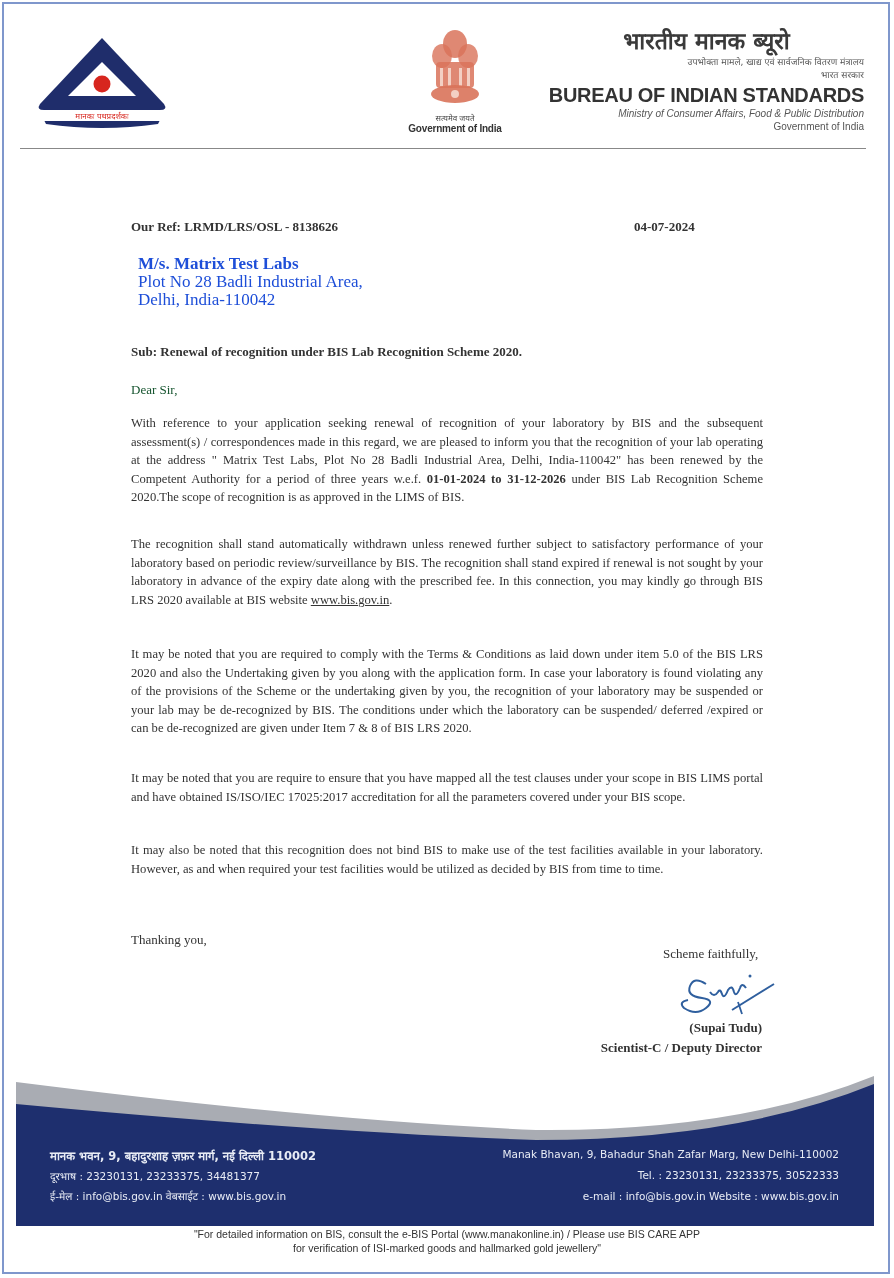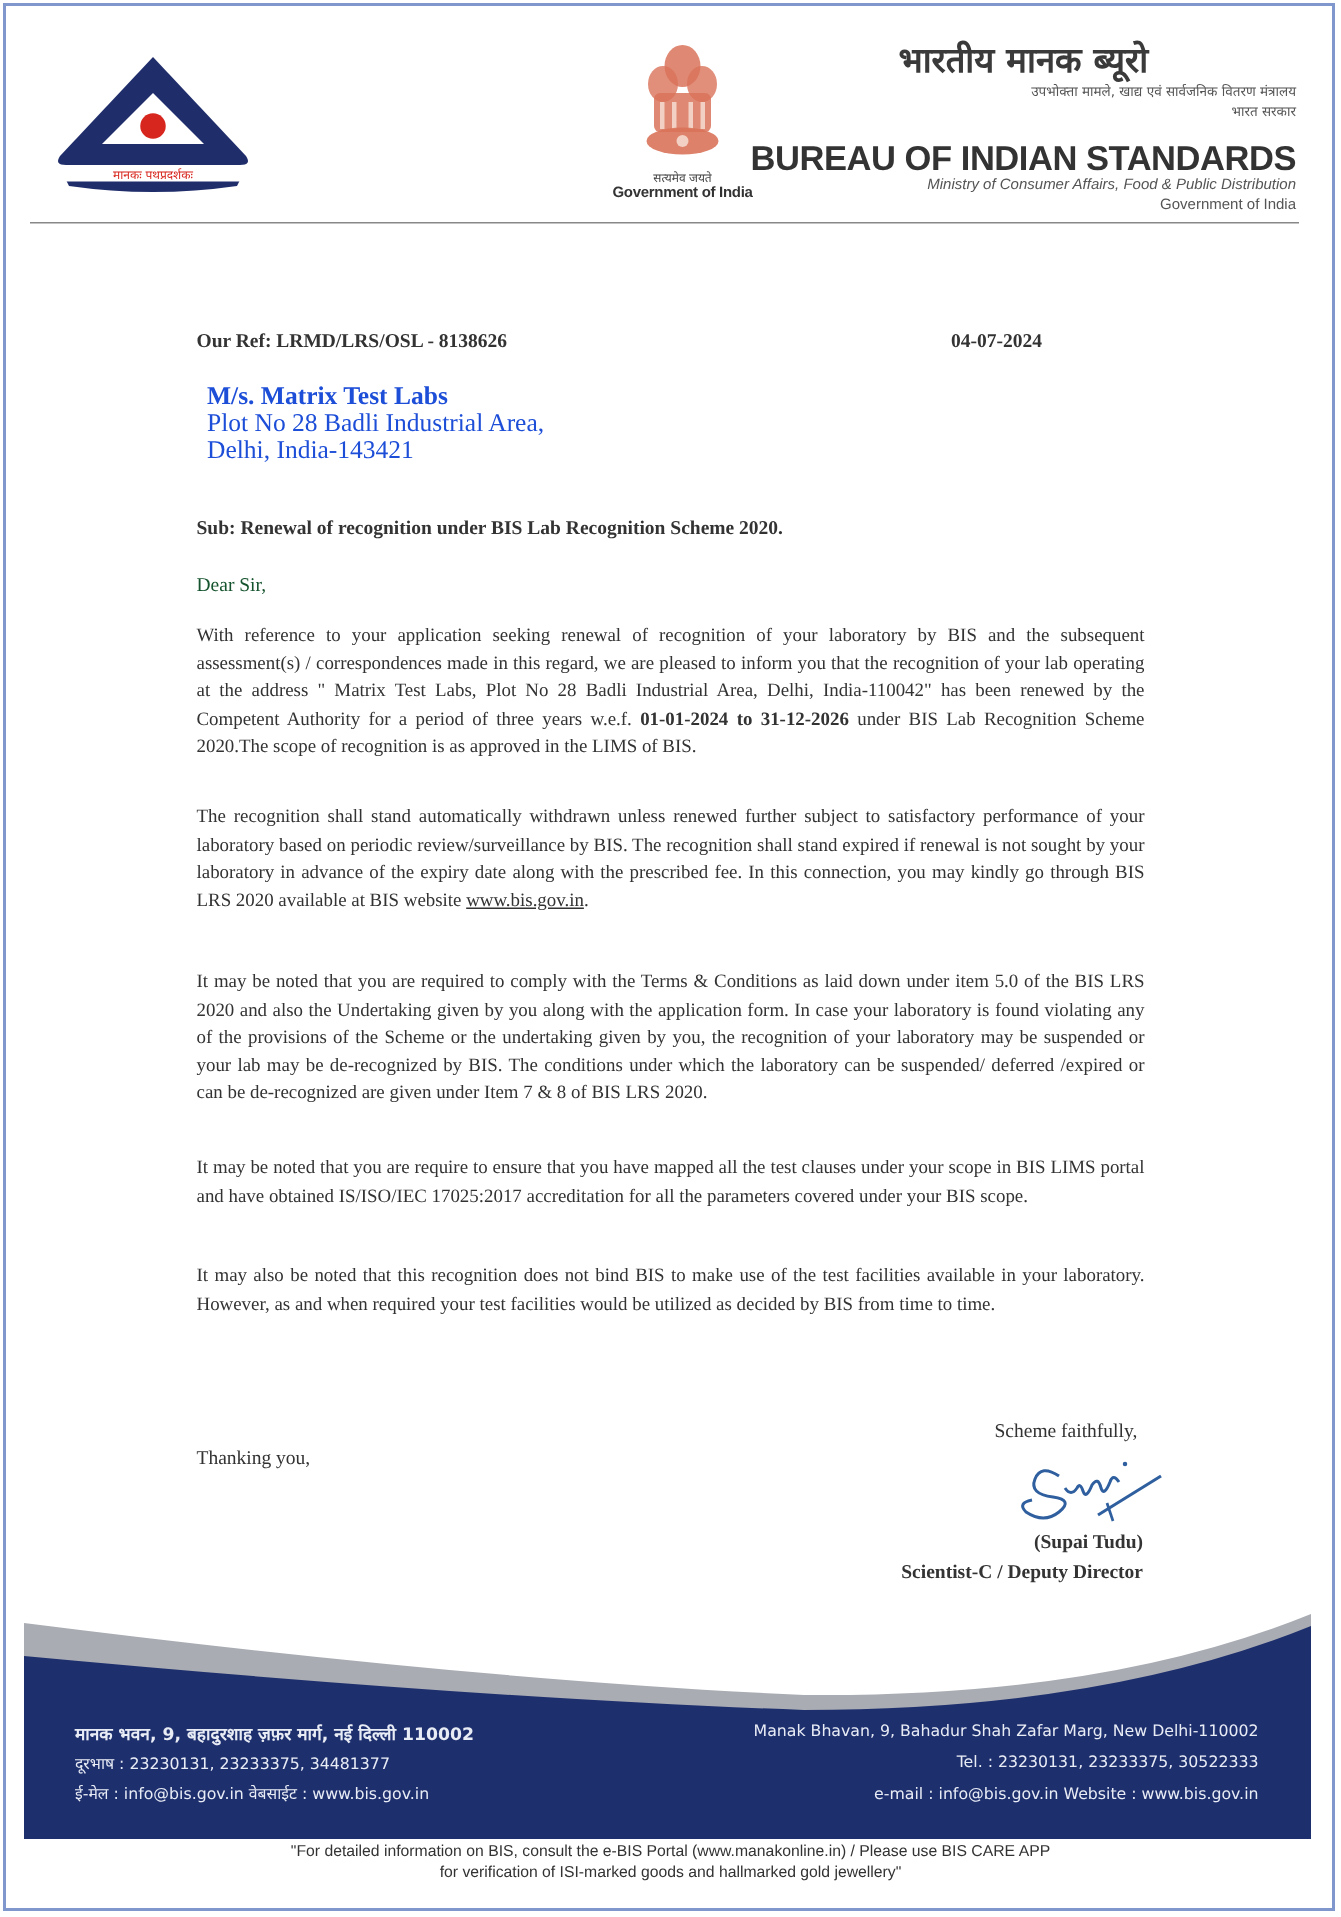--- a/index.html
+++ b/index.html
@@ -12,21 +12,21 @@
     border: 2px solid #7f97cc; box-sizing: border-box; background: #fff;
   }
   
   .bis-logo { position: absolute; left: 32px; top: 32px; width: 140px; height: 100px; }
   .emblem { position: absolute; left: 400px; top: 22px; width: 110px; height: 118px; text-align: center; }
   .emblem .motto { position: absolute; left: 0; top: 90px; width: 110px; font-family: "Liberation Sans", sans-serif; font-size: 8px; color: #444; }
   .emblem .goi { position: absolute; left: 0; top: 101px; width: 110px; font-family: "Liberation Sans", sans-serif; font-size: 10px; font-weight: bold; color: #333; letter-spacing: -0.2px; }
   .hdr-right { position: absolute; right: 30px; top: 26px; text-align: right; font-family: "Liberation Sans", sans-serif; color: #333; }
   .hdr-right .hi-title { font-family: "DejaVu Sans", sans-serif; font-size: 23px; font-weight: bold; color: #3a3a3a; line-height: 30px; text-align: center; }
   .hdr-right .hi-sub { font-family: "DejaVu Sans", sans-serif; font-size: 9px; color: #555; line-height: 13px; }
-  .hdr-right .en-title { font-size: 23px; font-weight: bold; color: #333; line-height: 24px; letter-spacing: -0.3px; margin-top: 11px; }
+  .hdr-right .en-title { font-size: 20px; font-weight: bold; color: #333; line-height: 24px; letter-spacing: -0.3px; margin-top: 1px; }
   .hdr-right .en-sub { font-size: 10px; color: #555; line-height: 13px; font-style: italic; }
   .hdr-right .en-sub2 { font-size: 10px; color: #555; line-height: 13px; }
   .hdr-rule { position: absolute; left: 20px; right: 28px; top: 148px; height: 1px; background: #888; }
 
   
   .ref { position: absolute; left: 131px; top: 219px; font-size: 13px; font-weight: bold; color: #333; }
   .date { position: absolute; left: 634px; top: 219px; font-size: 13px; font-weight: bold; color: #333; }
   .addr { position: absolute; left: 138px; top: 255px; font-size: 17px; line-height: 18px; color: #1d4ed8; }
   .addr .name { font-weight: bold; }
   .subject { position: absolute; left: 131px; top: 344px; font-size: 13px; font-weight: bold; color: #333; }
@@ -35,21 +35,21 @@
     position: absolute; left: 131px; width: 632px; font-size: 12.6px; line-height: 18.6px;
     text-align: justify; color: #333;
   }
   .para b { font-weight: bold; }
   .p1 { top: 414px; }
   .p2 { top: 535px; }
   .p3 { top: 645px; }
   .p4 { top: 769px; }
   .p5 { top: 841px; }
   .link { text-decoration: underline; }
-  .thanks { position: absolute; left: 131px; top: 932px; font-size: 13px; color: #333; margin-top: 32px; }
+  .thanks { position: absolute; left: 131px; top: 932px; font-size: 13px; color: #333; }
   .closing { position: absolute; left: 663px; top: 946px; font-size: 13px; color: #333; }
   .signature { position: absolute; left: 676px; top: 962px; width: 110px; height: 60px; }
   .signer { position: absolute; right: 132px; top: 1018px; font-size: 13px; font-weight: bold; color: #333; text-align: right; line-height: 20px; }
 
   
   .footer-wave { position: absolute; left: 16px; top: 1070px; width: 858px; height: 156px; }
   .foot-left { position: absolute; left: 50px; top: 1146px; font-family: "DejaVu Sans", sans-serif; color: #e8ecf5; font-size: 10.5px; line-height: 20px; }
   .foot-left .l1 { font-size: 11.5px; font-weight: bold; }
   .foot-right { position: absolute; right: 55px; top: 1144px; font-family: "DejaVu Sans", sans-serif; color: #e8ecf5; font-size: 10.5px; line-height: 21px; text-align: right; }
   .foot-note { position: absolute; left: 0; width: 894px; top: 1227px; text-align: center; font-family: "Liberation Sans", sans-serif; font-size: 10.5px; color: #333; line-height: 14px; }
@@ -96,21 +96,21 @@
   <div class="en-sub2">Government of India</div>
 </div>
 <div class="hdr-rule"></div>
 
 <div class="ref">Our Ref: LRMD/LRS/OSL - 8138626</div>
 <div class="date">04-07-2024</div>
 
 <div class="addr">
   <div class="name">M/s. Matrix Test Labs</div>
   <div>Plot No 28 Badli Industrial Area,</div>
-  <div>Delhi, India-143421</div>
+  <div>Delhi, India-110042</div>
 </div>
 
 <div class="subject">Sub: Renewal of recognition under BIS Lab Recognition Scheme 2020.</div>
 <div class="salutation">Dear Sir,</div>
 
 <div class="para p1"><span>With reference to your application seeking renewal of recognition of your laboratory by BIS and the subsequent assessment(s) / correspondences made in this regard, we are pleased to inform you that the recognition of your lab operating at the address " Matrix Test Labs, Plot No 28 Badli Industrial Area, Delhi, India-110042" has been renewed by the Competent Authority for a period of three years w.e.f. </span><b>01-01-2024 to 31-12-2026</b><span> under BIS Lab Recognition Scheme 2020.The scope of recognition is as approved in the LIMS of BIS.</span></div>
 
 <div class="para p2"><span>The recognition shall stand automatically withdrawn unless renewed further subject to satisfactory performance of your laboratory based on periodic review/surveillance by BIS. The recognition shall stand expired if renewal is not sought by your laboratory in advance of the expiry date along with the prescribed fee. In this connection, you may kindly go through BIS LRS 2020 available at BIS website </span><span class="link">www.bis.gov.in</span><span>.</span></div>
 
 <div class="para p3">It may be noted that you are required to comply with the Terms &amp; Conditions as laid down under item 5.0 of the BIS LRS 2020 and also the Undertaking given by you along with the application form. In case your laboratory is found violating any of the provisions of the Scheme or the undertaking given by you, the recognition of your laboratory may be suspended or your lab may be de-recognized by BIS. The conditions under which the laboratory can be suspended/ deferred /expired or can be de-recognized are given under Item 7 &amp; 8 of BIS LRS 2020.</div>

